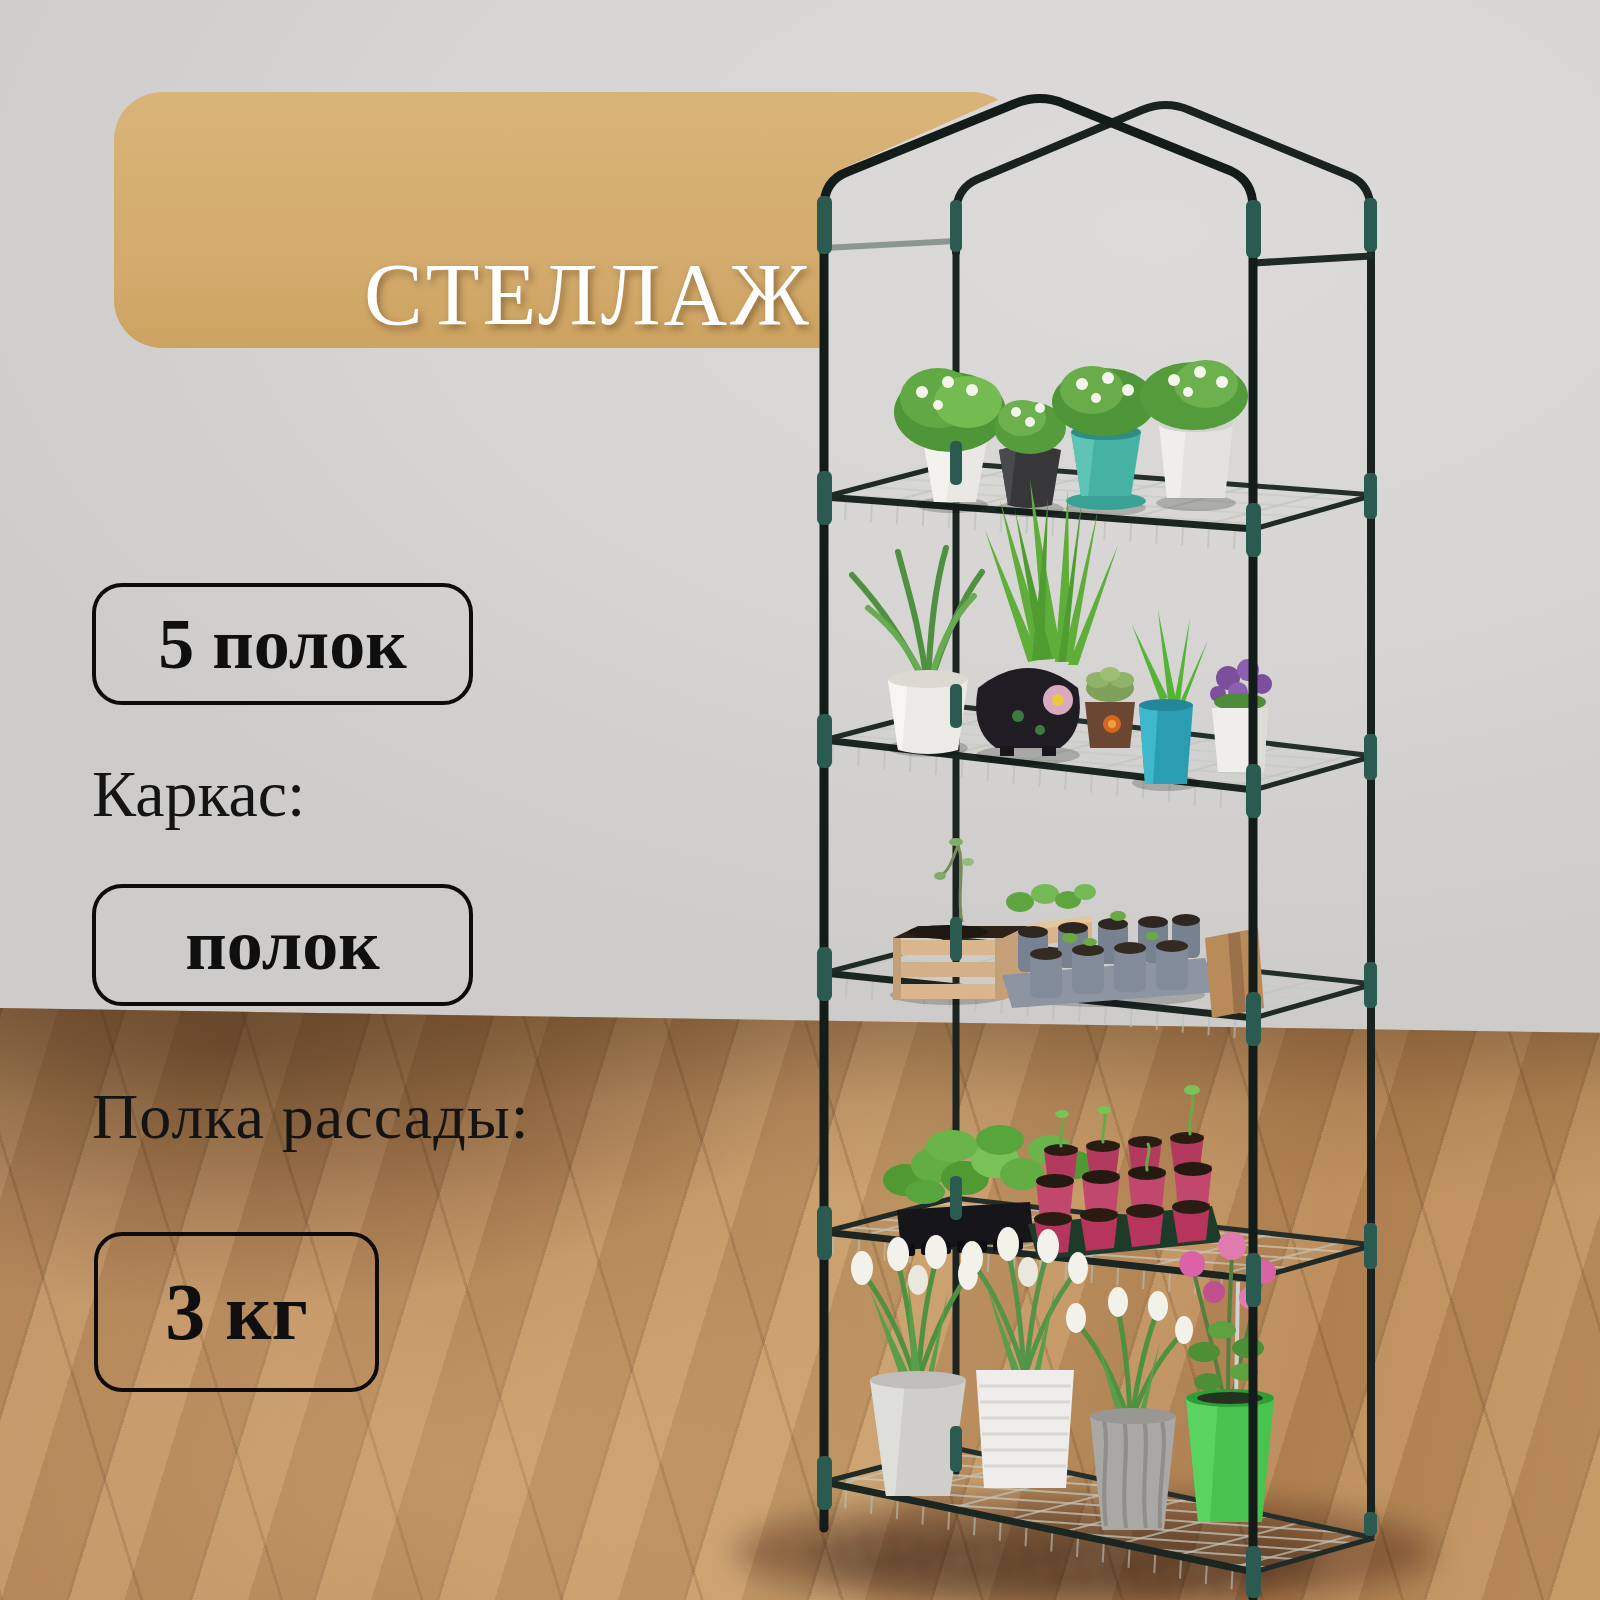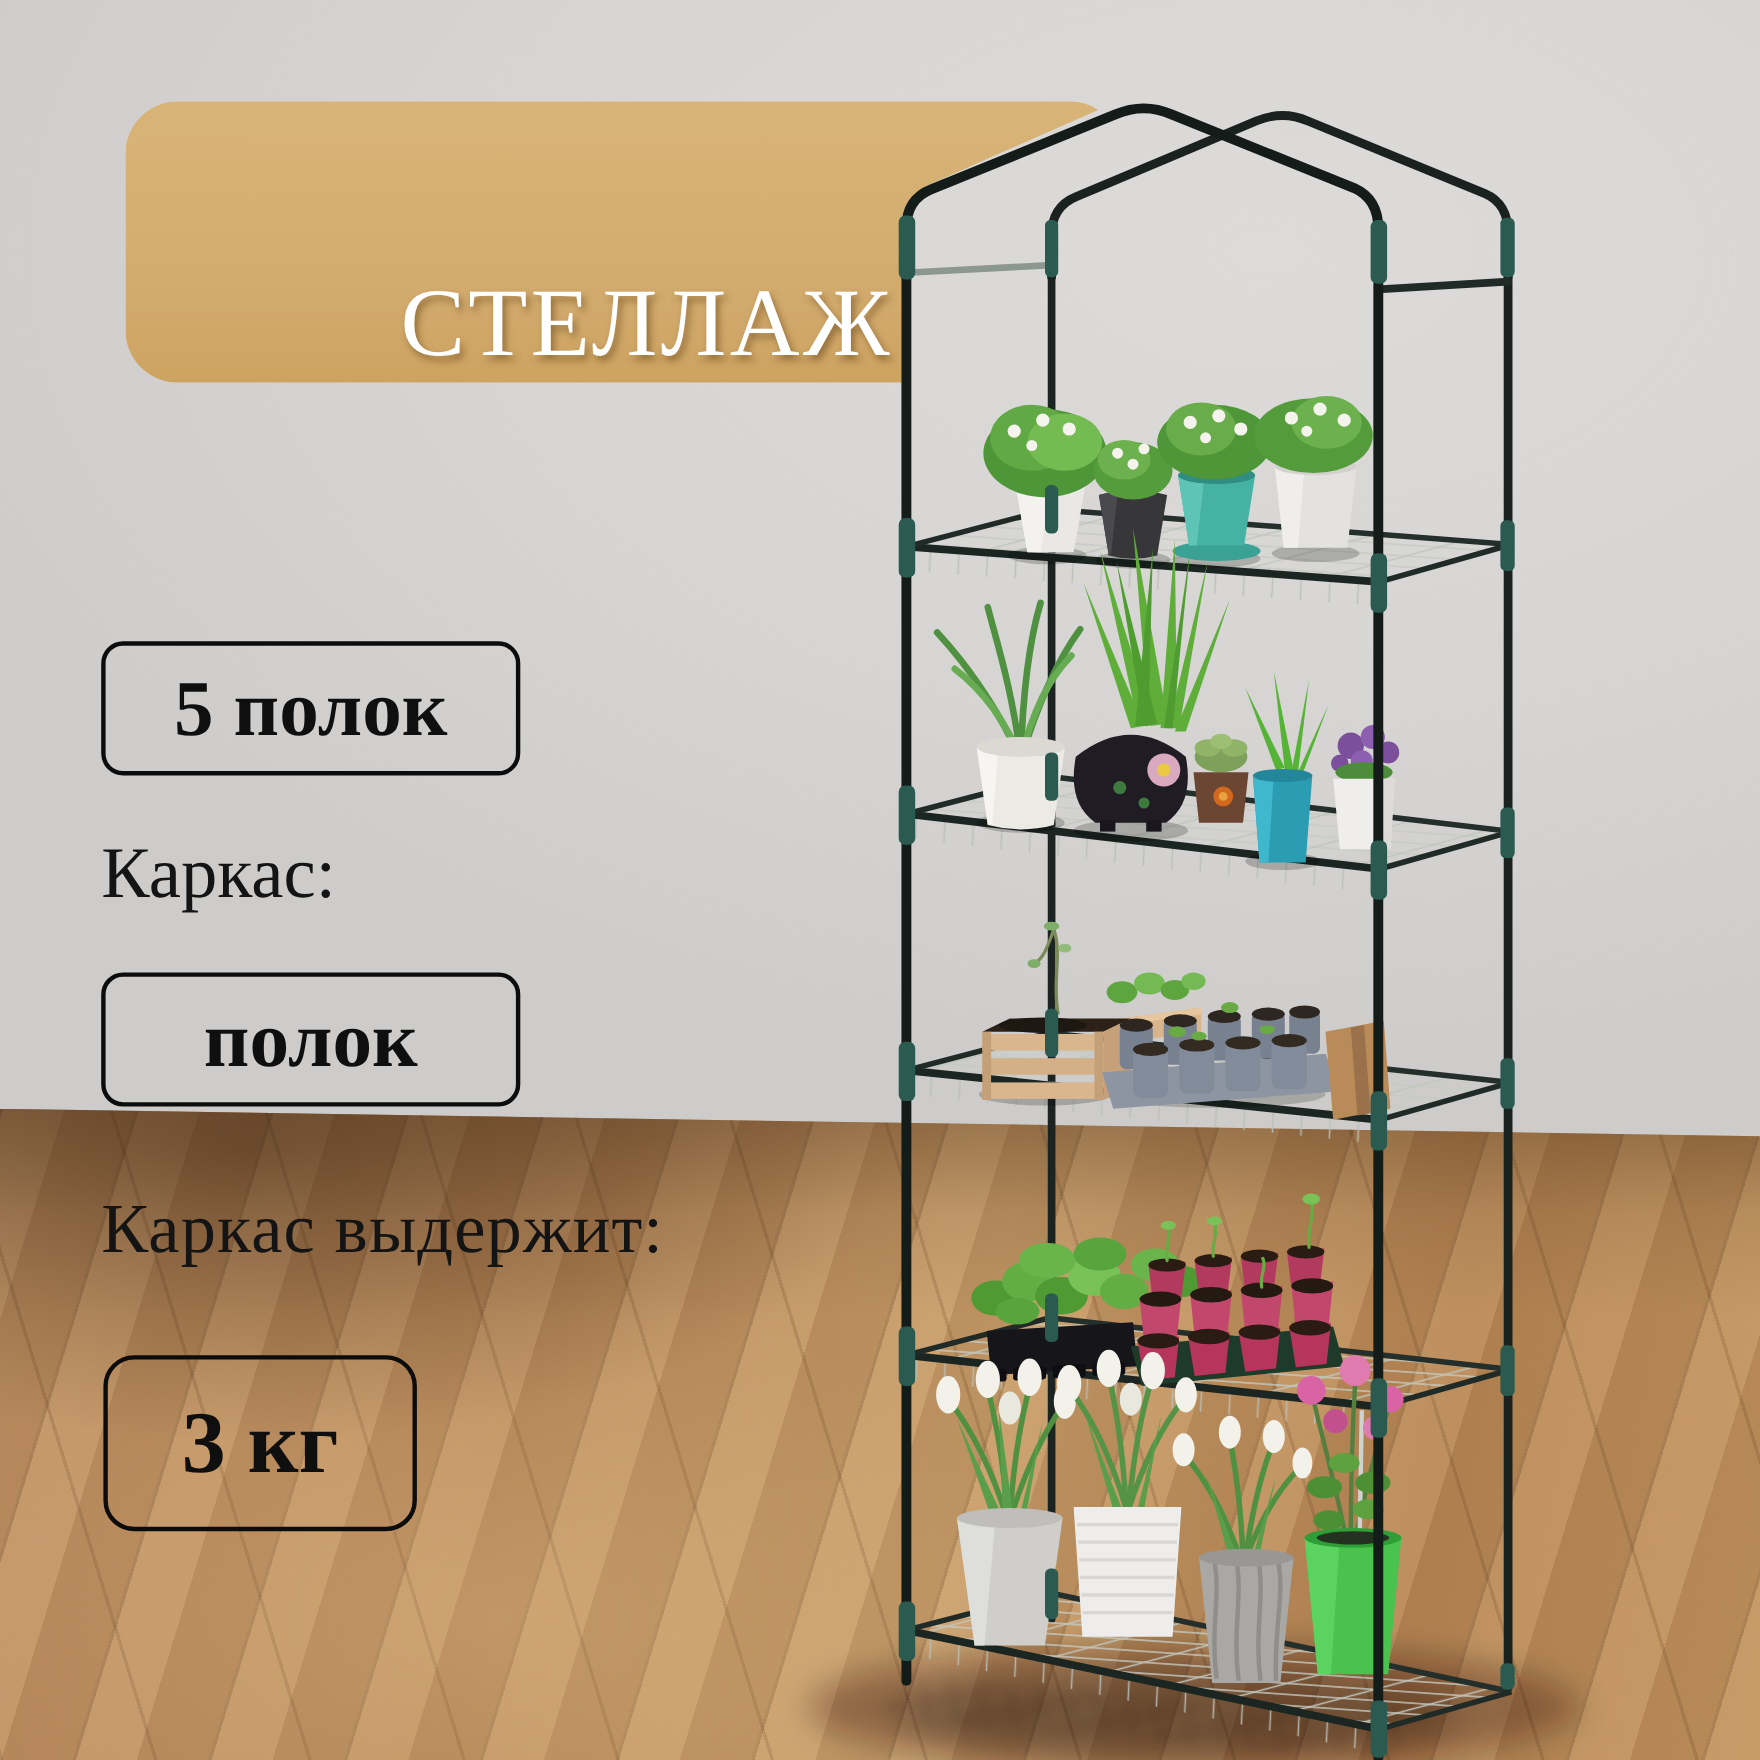--- a/index.html
+++ b/index.html
@@ -17,21 +17,21 @@
          repeating-linear-gradient(73deg, rgba(74,44,18,.16) 0 3px, rgba(0,0,0,0) 3px 134px),
          repeating-linear-gradient(107deg, rgba(255,228,180,.10) 0 56px, rgba(96,58,24,.10) 56px 118px),
          linear-gradient(100deg,#c09264 0%,#b9895a 30%,#c79c6a 55%,#b78655 80%,#c1945f 100%);}
   .badge{position:absolute;left:114px;top:92px;width:906px;height:256px;border-radius:48px;
         background:linear-gradient(180deg,#d9b478 0%,#d2aa6c 70%,#cda361 100%);
         clip-path:polygon(0 0,99.6% 0,80.4% 30%,77.9% 44%,77.9% 100%,0 100%);}
   .badge-title{position:absolute;left:222px;top:152px;font-size:88px;font-weight:400;
         letter-spacing:3px;color:#ffffff;text-shadow:3px 4px 7px rgba(96,64,22,.55);margin-left:28px;}
   .badge-subtitle{position:absolute;left:226px;top:296px;font-size:68px;font-weight:400;
         color:#ffffff;text-shadow:3px 4px 7px rgba(96,64,22,.5);}
-  .specbox{position:absolute;box-sizing:border-box;border:4px solid #0c0c0c;border-radius:20px;
+  .specbox{position:absolute;box-sizing:border-box;border:4px solid #0c0c0c;border-radius:30px;
         display:flex;align-items:center;justify-content:center;
         font-weight:700;font-size:72px;color:#0f0f0f;background:transparent;}
   .box-shelves{left:92px;top:583px;width:381px;height:122px;}
   .box-frame{left:92px;top:884px;width:381px;height:122px;}
   .box-load{left:94px;top:1232px;width:285px;height:160px;font-size:80px;border-radius:28px;align-items:center;}
   .speclabel{position:absolute;font-weight:400;color:#141414;}
   .label-frame{left:92px;top:756px;font-size:66px;}
   .label-load{left:92px;top:1080px;font-size:64px;letter-spacing:1px;}
   svg.rack{position:absolute;left:0;top:0;pointer-events:none;}
 </style>
@@ -526,18 +526,18 @@
 
   <div class="specbox box-shelves">
     <span>5 полок</span>
   </div>
 
   <div class="speclabel label-frame">Каркас:</div>
   <div class="specbox box-frame">
     <span>полок</span>
   </div>
 
-  <div class="speclabel label-load">Каркас выдержит:</div>
+  <div class="speclabel label-load">Полка рассады:</div>
   <div class="specbox box-load">
     <span>3 кг</span>
   </div>
 
 </div>
 
 </body></html>

